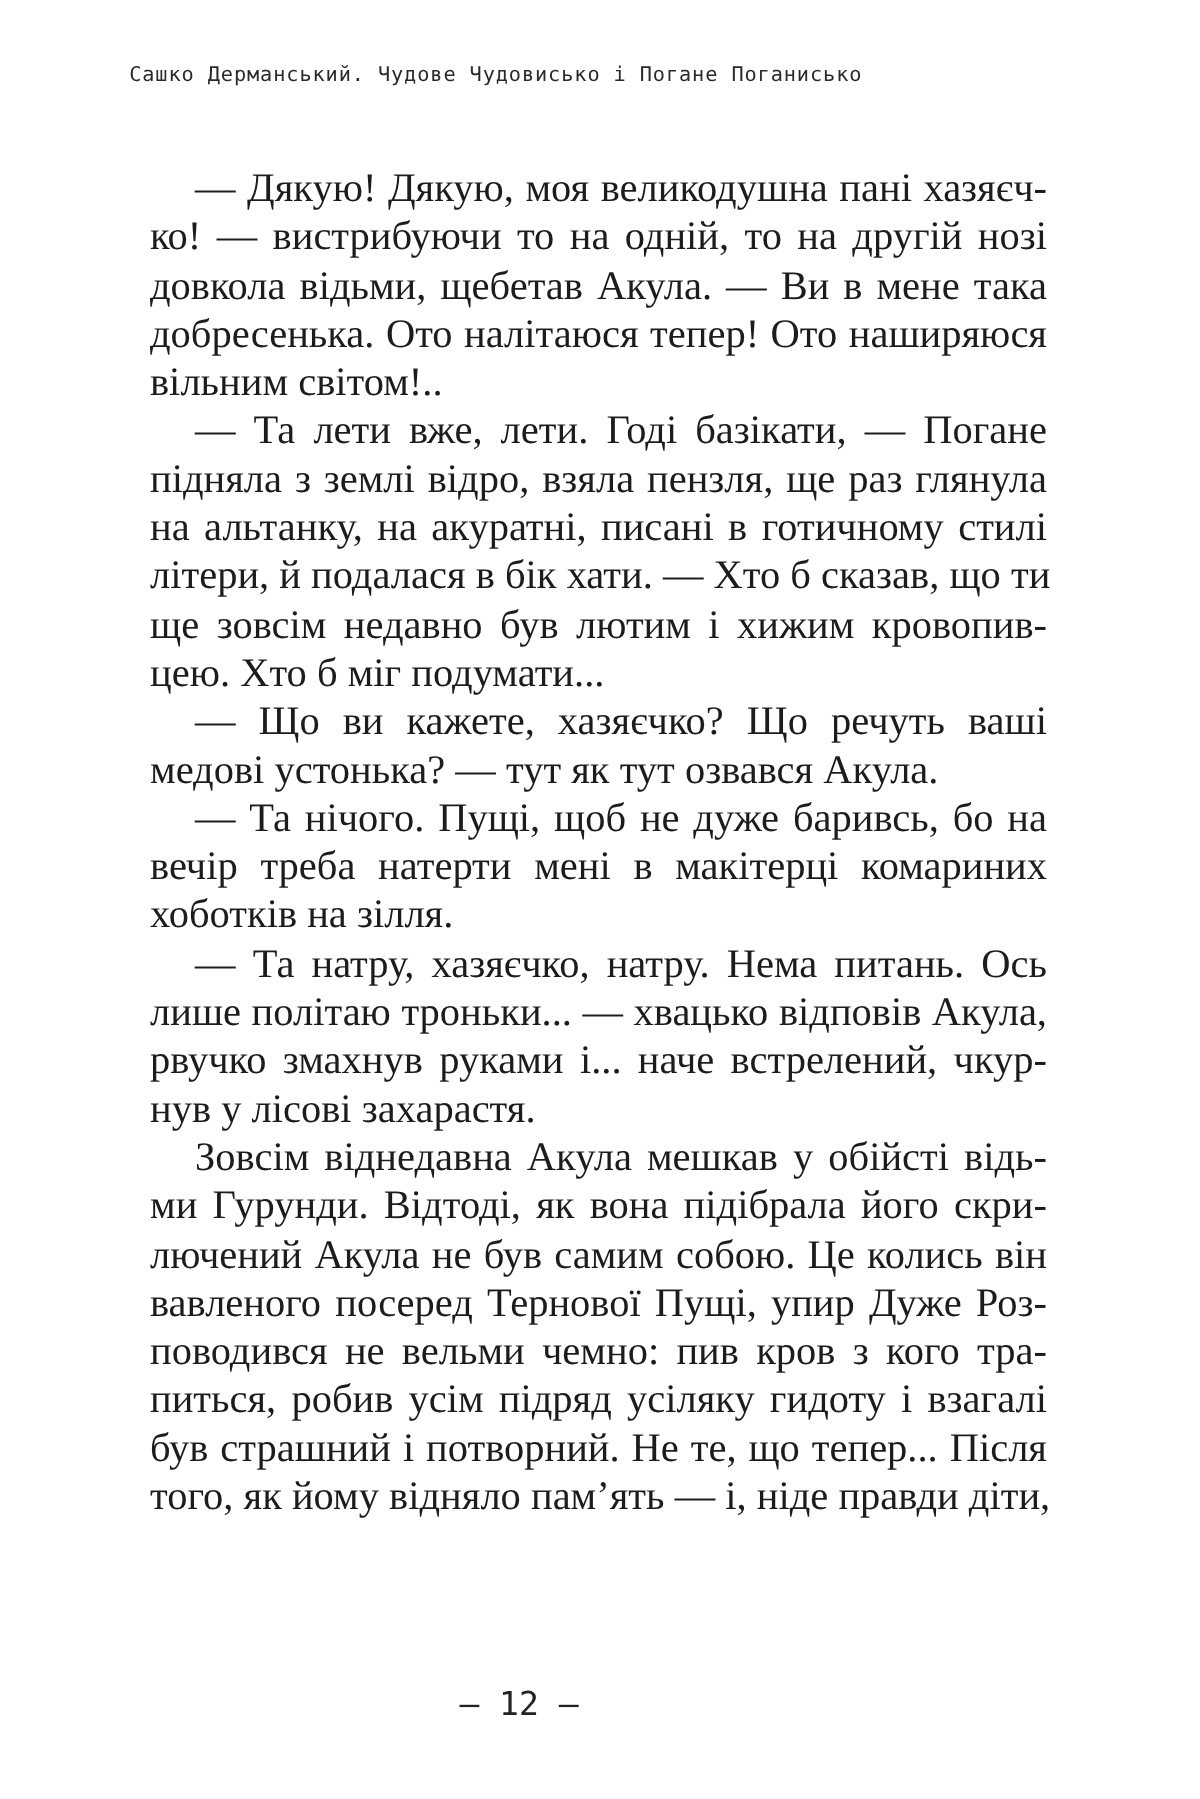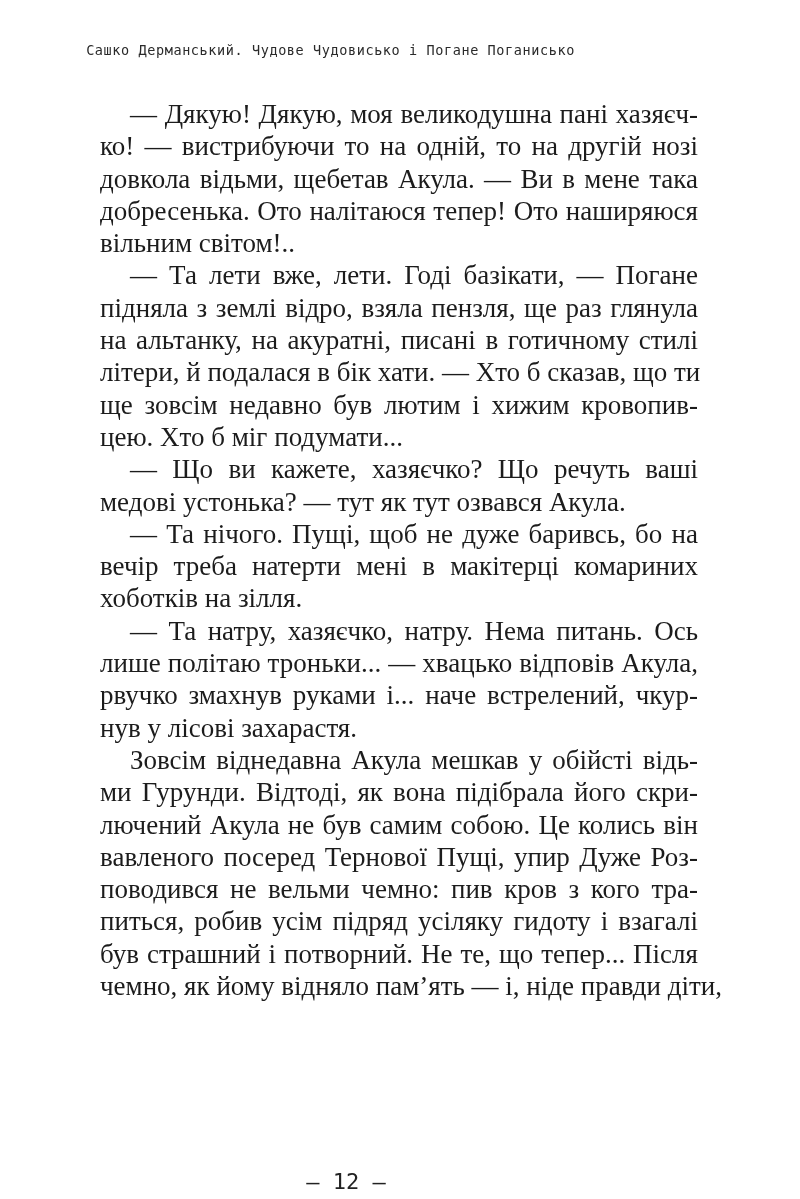--- a/index.html
+++ b/index.html
@@ -20,21 +20,21 @@
       left: 0;
       width: 661px;
       text-align: center;
       font-family: "DejaVu Sans Mono", monospace;
       font-size: 13.5px;
       letter-spacing: 0.6px;
       color: #2a2a2a;
     }
     .text-block {
       position: absolute;
-      top: 98px;
+      top: 109px;
       left: 100px;
       width: 598px;
       font-family: "Liberation Serif", serif;
       font-size: 27px;
       line-height: 32.3px;
       color: #1c1c1c;
     }
     .line {
       display: block;
       height: 32.3px;
@@ -50,21 +50,20 @@
     }
     .page-number {
       position: absolute;
       top: 1124px;
       left: 0;
       width: 692px;
       text-align: center;
       font-family: "DejaVu Sans Mono", monospace;
       font-size: 22px;
       color: #222;
-      margin-top: 45px;
     }
   </style>
 </head>
 <body>
 
 <div class="running-head">Сашко Дерманський. Чудове Чудовисько і Погане Поганисько</div>
 
 <div class="text-block">
   <span class="line indent">— Дякую! Дякую, моя великодушна пані хазяєч-</span>
   <span class="line">ко! — вистрибуючи то на одній, то на другій нозі</span>
@@ -86,16 +85,16 @@
   <span class="line">лише політаю троньки... — хвацько відповів Акула,</span>
   <span class="line">рвучко змахнув руками і... наче встрелений, чкур-</span>
   <span class="line last">нув у лісові захарастя.</span>
   <span class="line indent">Зовсім віднедавна Акула мешкав у обійсті відь-</span>
   <span class="line">ми Гурунди. Відтоді, як вона підібрала його скри-</span>
   <span class="line">лючений Акула не був самим собою. Це колись він</span>
   <span class="line">вавленого посеред Тернової Пущі, упир Дуже Роз-</span>
   <span class="line">поводився не вельми чемно: пив кров з кого тра-</span>
   <span class="line">питься, робив усім підряд усіляку гидоту і взагалі</span>
   <span class="line">був страшний і потворний. Не те, що тепер... Після</span>
-  <span class="line">чемно, як йому відняло пам’ять — і, ніде правди діти,</span>
+  <span class="line">того, як йому відняло пам’ять — і, ніде правди діти,</span>
 </div>
 
 <div class="page-number">— 12 —</div>
 
 </body></html>

